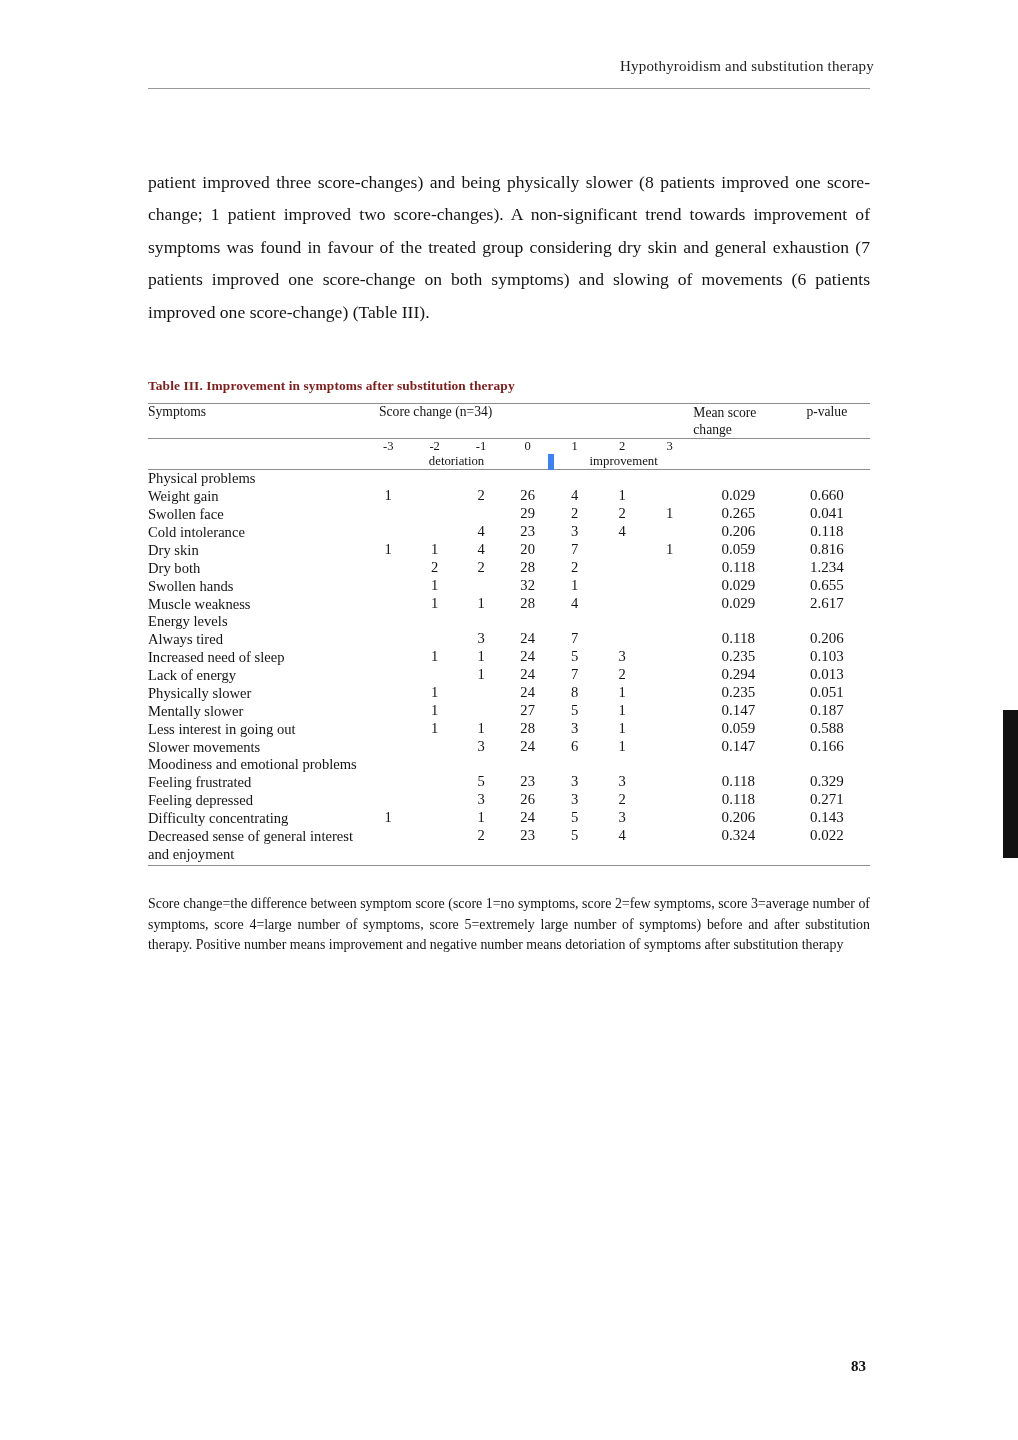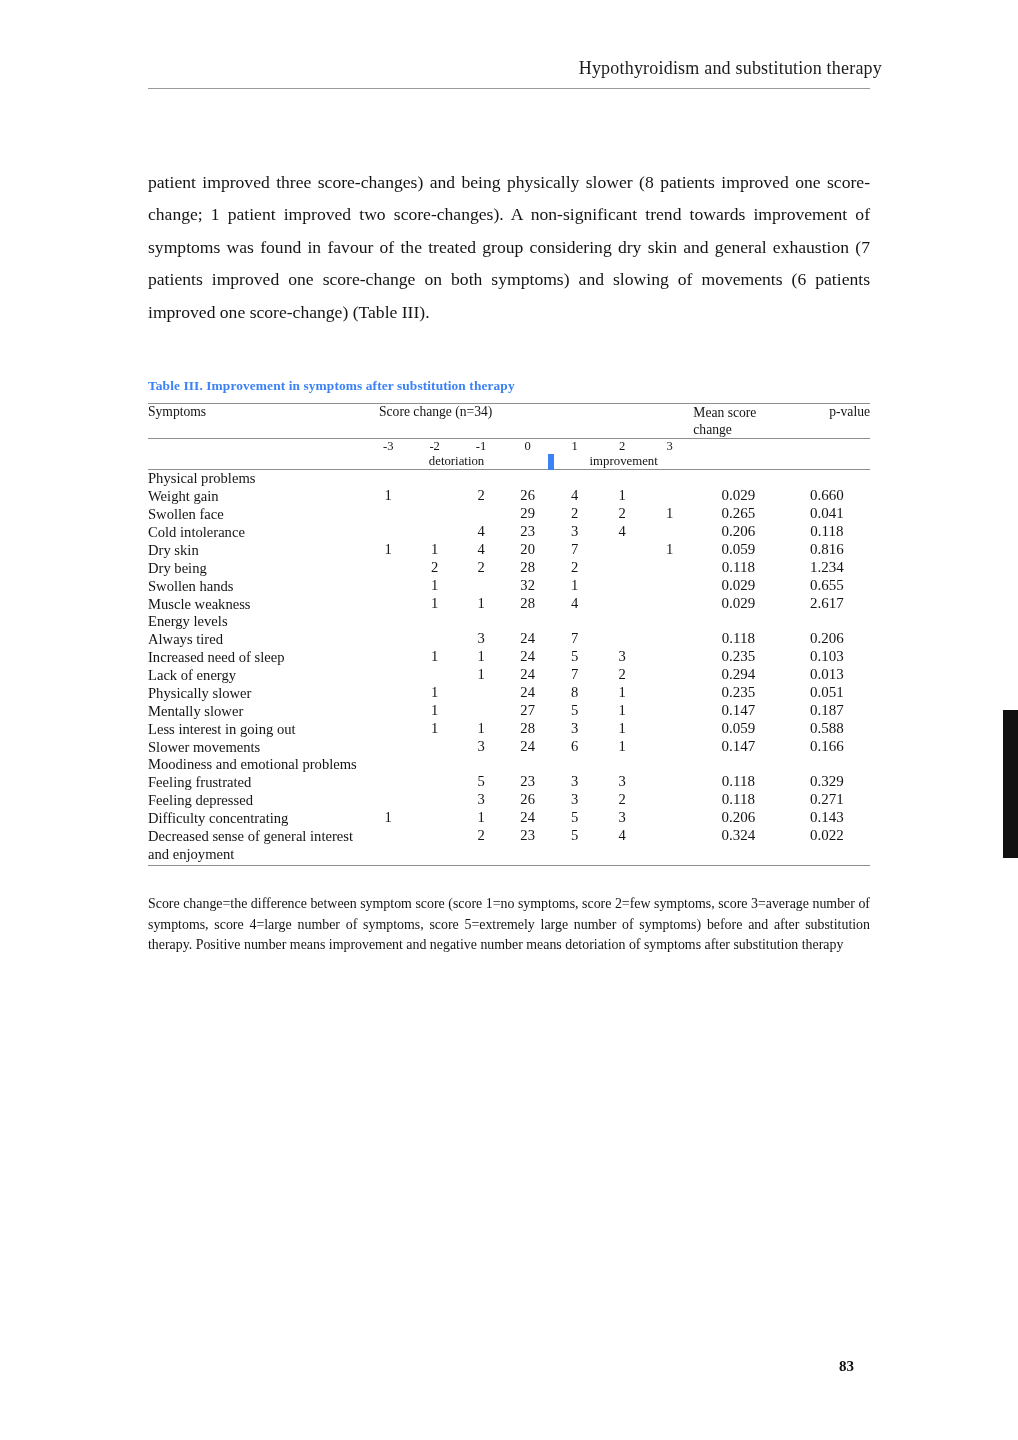--- a/index.html
+++ b/index.html
@@ -16,25 +16,25 @@
     overflow: hidden;
   }
   .page {
     position: absolute;
     inset: 0;
   }
 
   
   .running-head {
     position: absolute;
-    left: 160px;
+    left: 152px;
     top: 58px;
     width: 722px;
     text-align: right;
-    font-size: 18px;
+    font-size: 15px;
     letter-spacing: 0.2px;
     color: #1c1c1c;
   }
   .head-rule {
     position: absolute;
     left: 148px;
     top: 88px;
     width: 722px;
     height: 1px;
     background: #9a9a9a;
@@ -55,21 +55,21 @@
   
   .table-wrap {
     position: absolute;
     left: 148px;
     top: 378px;
     width: 722px;
   }
   .table-caption {
     font-size: 13.4px;
     font-weight: bold;
-    color: #3b82f6;
+    color: #7f1d1d;
     margin-bottom: 9px;
     letter-spacing: 0.1px;
   }
   table.data {
     width: 722px;
     border-collapse: collapse;
     font-size: 13.6px;
     color: #141414;
   }
   table.data td, table.data th {
@@ -133,21 +133,21 @@
     left: 148px;
     width: 722px;
     font-size: 13.9px;
     line-height: 20.5px;
     text-align: justify;
     color: #141414;
   }
 
   .page-number {
     position: absolute;
-    left: 132px;
+    left: 144px;
     top: 1358px;
     width: 722px;
     text-align: right;
     font-size: 15px;
     font-weight: bold;
     color: #111;
   }
 
   
   .edge-tab {
@@ -183,21 +183,21 @@
           <col class="c-n">
           <col class="c-n">
         <col class="c-mean">
           <col class="c-p">
       </colgroup>
       <thead>
         <tr class="hdr-row rule-top rule-bot">
           <th>Symptoms</th>
           <th colspan="7" style="text-align:left;padding-left:14px;">Score change (n=34)</th>
           <th class="hdr-mean" style="text-align:left;">Mean score change</th>
-          <th style="text-align:right;">p-value</th>
+          <th style="text-align:center;">p-value</th>
         </tr>
       </thead>
       <tbody>
         <tr class="scale-row">
           <td class="lbl"></td>
           <td>-3</td>
           <td>-2</td>
           <td>-1</td>
           <td>0</td>
           <td>1</td>
@@ -260,21 +260,21 @@
             <td>1</td>
             <td>4</td>
             <td>20</td>
             <td>7</td>
             <td></td>
             <td>1</td>
             <td class="mean">0.059</td>
             <td class="pval">0.816</td>
           </tr>
           <tr class="data-row">
-            <td class="sym">Dry being</td>
+            <td class="sym">Dry both</td>
             <td></td>
             <td>2</td>
             <td>2</td>
             <td>28</td>
             <td>2</td>
             <td></td>
             <td></td>
             <td class="mean">0.118</td>
             <td class="pval">1.234</td>
           </tr>

